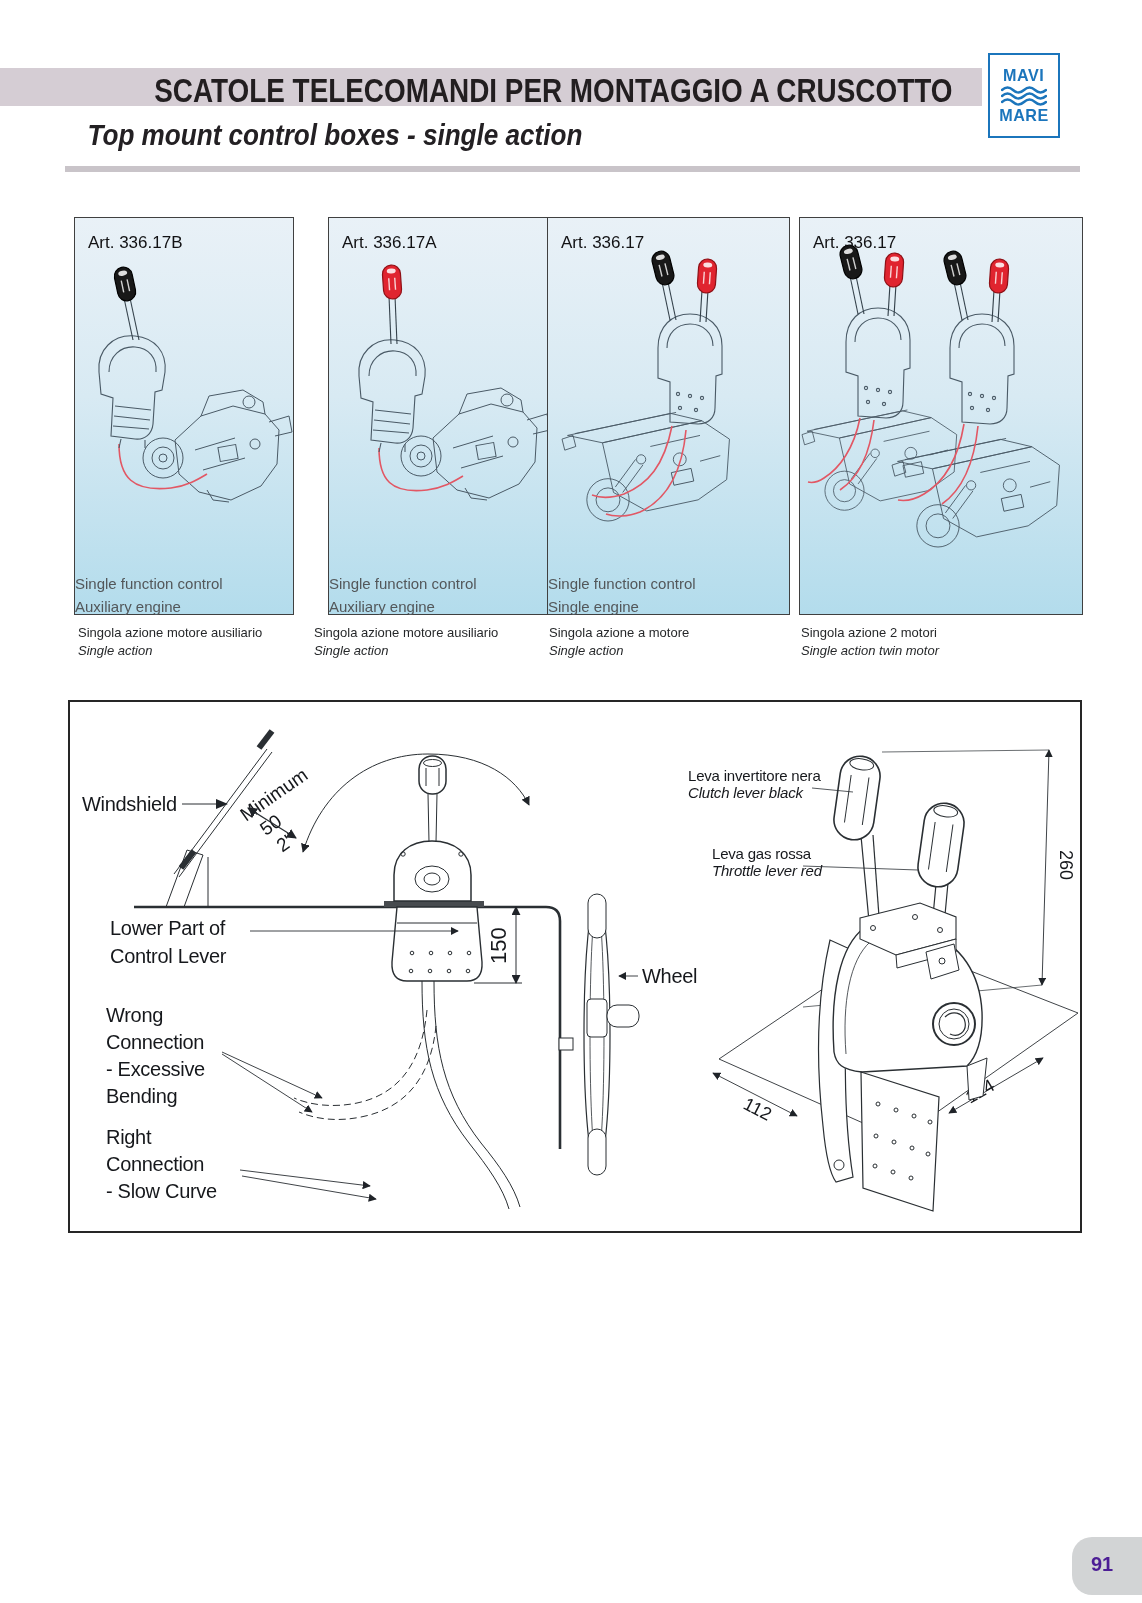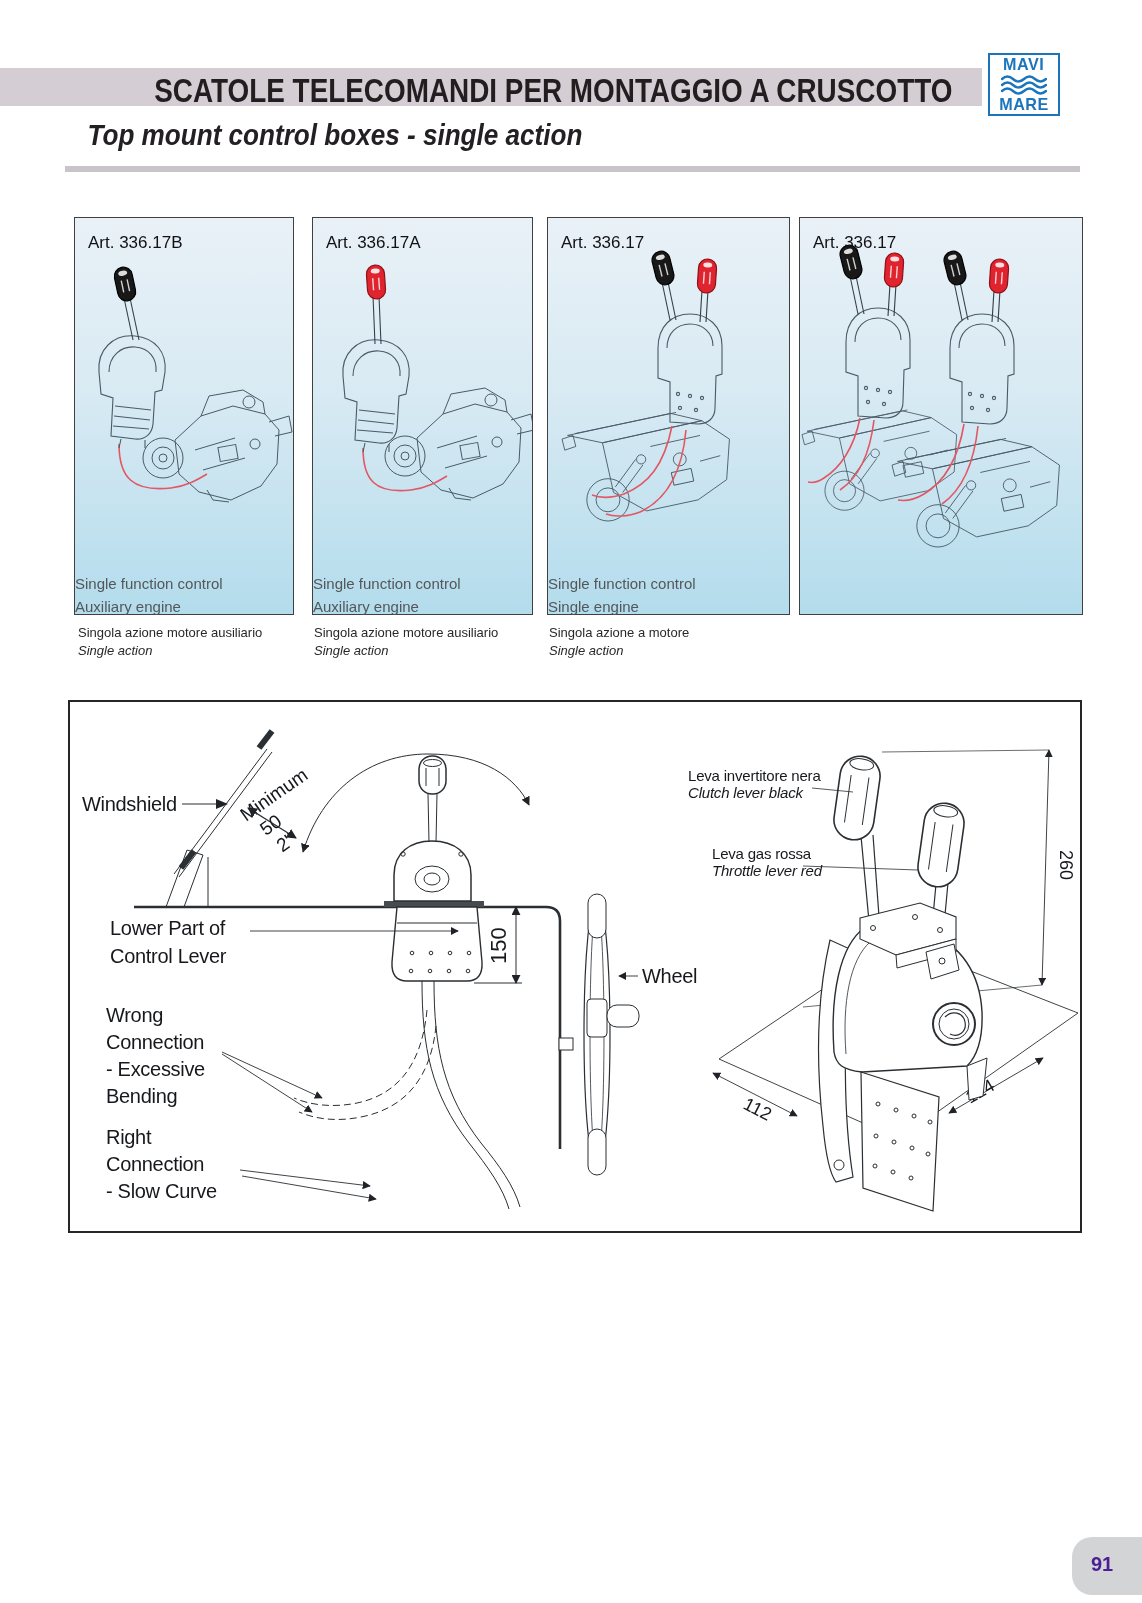--- a/index.html
+++ b/index.html
@@ -9,21 +9,21 @@
   
   .band { position:absolute; left:0; top:68px; width:982px; height:38px; background:#d5cdd4; }
   .band-title { position:absolute; right:30px; top:0; line-height:45px; white-space:nowrap;
                 font-size:34px; font-weight:800; color:#221e20; letter-spacing:0;
                 transform:scaleX(.82); transform-origin:right center; }
   .subtitle-wrap { position:absolute; left:60px; top:119px; width:1030px; text-align:left; }
   .subtitle { display:inline-block; font-size:29px; font-weight:800; font-style:italic;
               color:#232023; transform:scaleX(.9); white-space:nowrap; }
   .rule { position:absolute; left:65px; top:166px; width:1015px; height:6px; background:#c9c4c9; }
 
-  .logo { position:absolute; left:988px; top:53px; width:72px; height:63px; border:2px solid #1b75bc;
+  .logo { position:absolute; left:988px; top:53px; width:72px; height:85px; border:2px solid #1b75bc;
           background:#fff; display:flex; flex-direction:column; align-items:center;
           justify-content:center; box-sizing:border-box; }
   .logo-line { color:#1b75bc; font-weight:800; font-size:17px; letter-spacing:.5px;
                transform:scaleX(.95); line-height:18px; }
   .waves { display:block; margin:1px 0; }
 
   
   .panel { position:absolute; top:217px; height:398px; border:1px solid #404040; box-sizing:border-box;
            background:linear-gradient(180deg,#e9f1f7 0%, #d8eaf3 45%, #b3dcec 100%); }
   .panel svg.illus { position:absolute; left:0; top:0; }
@@ -155,21 +155,21 @@
     <div class="pcap">
       <div>Single function control</div>
       <div>Auxiliary engine</div>
     </div>
   </div>
   <div class="subcap" style="left:78px;">
     <div>Singola azione motore ausiliario</div>
     <div class="it">Single action</div>
   </div>
 
-  <div class="panel" style="left:312px;width:221px;">
+  <div class="panel" style="left:328px;width:221px;">
     <svg class="illus" width="219" height="396" viewBox="0 0 219 396">
       <g class="sketch">
           <use href="#eng-aux" transform="translate(66,158)"></use>
         </g>
       <path class="cable" d="M 50,230 C 50,262 62,276 98,272 C 114,270 124,264 134,258"></path>
       <g class="sketch" stroke="#33404a">
           <use href="#unit-single" transform="translate(26,112)"></use>
         </g>
       <line class="stem" x1="62" y1="126" x2="60" y2="78"></line>
       <line class="stem" x1="68" y1="126" x2="66" y2="78"></line>
@@ -239,20 +239,24 @@
       <line class="stem" x1="162" y1="102" x2="154" y2="64"></line>
         <line class="stem" x1="168" y1="102" x2="160" y2="64"></line>
       <line class="stem" x1="192" y1="104" x2="194" y2="72"></line>
         <line class="stem" x1="198" y1="104" x2="200" y2="72"></line>
       <use href="#knob" transform="translate(51,44) rotate(-14)" fill="#181818" stroke="#000000"></use>
       <use href="#knob" transform="translate(94,52) rotate(4)" fill="#e0242f" stroke="#8f1016"></use>
       <use href="#knob" transform="translate(155,50) rotate(-14)" fill="#181818" stroke="#000000"></use>
       <use href="#knob" transform="translate(199,58) rotate(4)" fill="#e0242f" stroke="#8f1016"></use>
     </svg>
     <div class="art">Art. 336.17</div>
+  </div>
+  <div class="subcap" style="left:801px;">
+    <div>Singola azione 2 motori</div>
+    <div class="it">Single action twin motor</div>
   </div>
 
   <div class="diagram">
     <svg width="1010" height="529" viewBox="0 0 1010 529">
 
       <path class="ln" stroke-width="0.9" d="M 649,357 L 824,239 L 1008,311 L 829,437 Z"></path>
       <line class="ln" stroke-width="0.9" x1="643" y1="371" x2="727" y2="414" marker-start="url(#mA)" marker-end="url(#mA)"></line>
       <line class="ln" stroke-width="0.9" x1="973" y1="356" x2="879" y2="411" marker-start="url(#mA)" marker-end="url(#mA)"></line>
       <line class="ln" stroke-width="0.7" x1="812" y1="50" x2="979" y2="48"></line>
       <line class="ln" stroke-width="0.7" x1="733" y1="305" x2="972" y2="283"></line>

